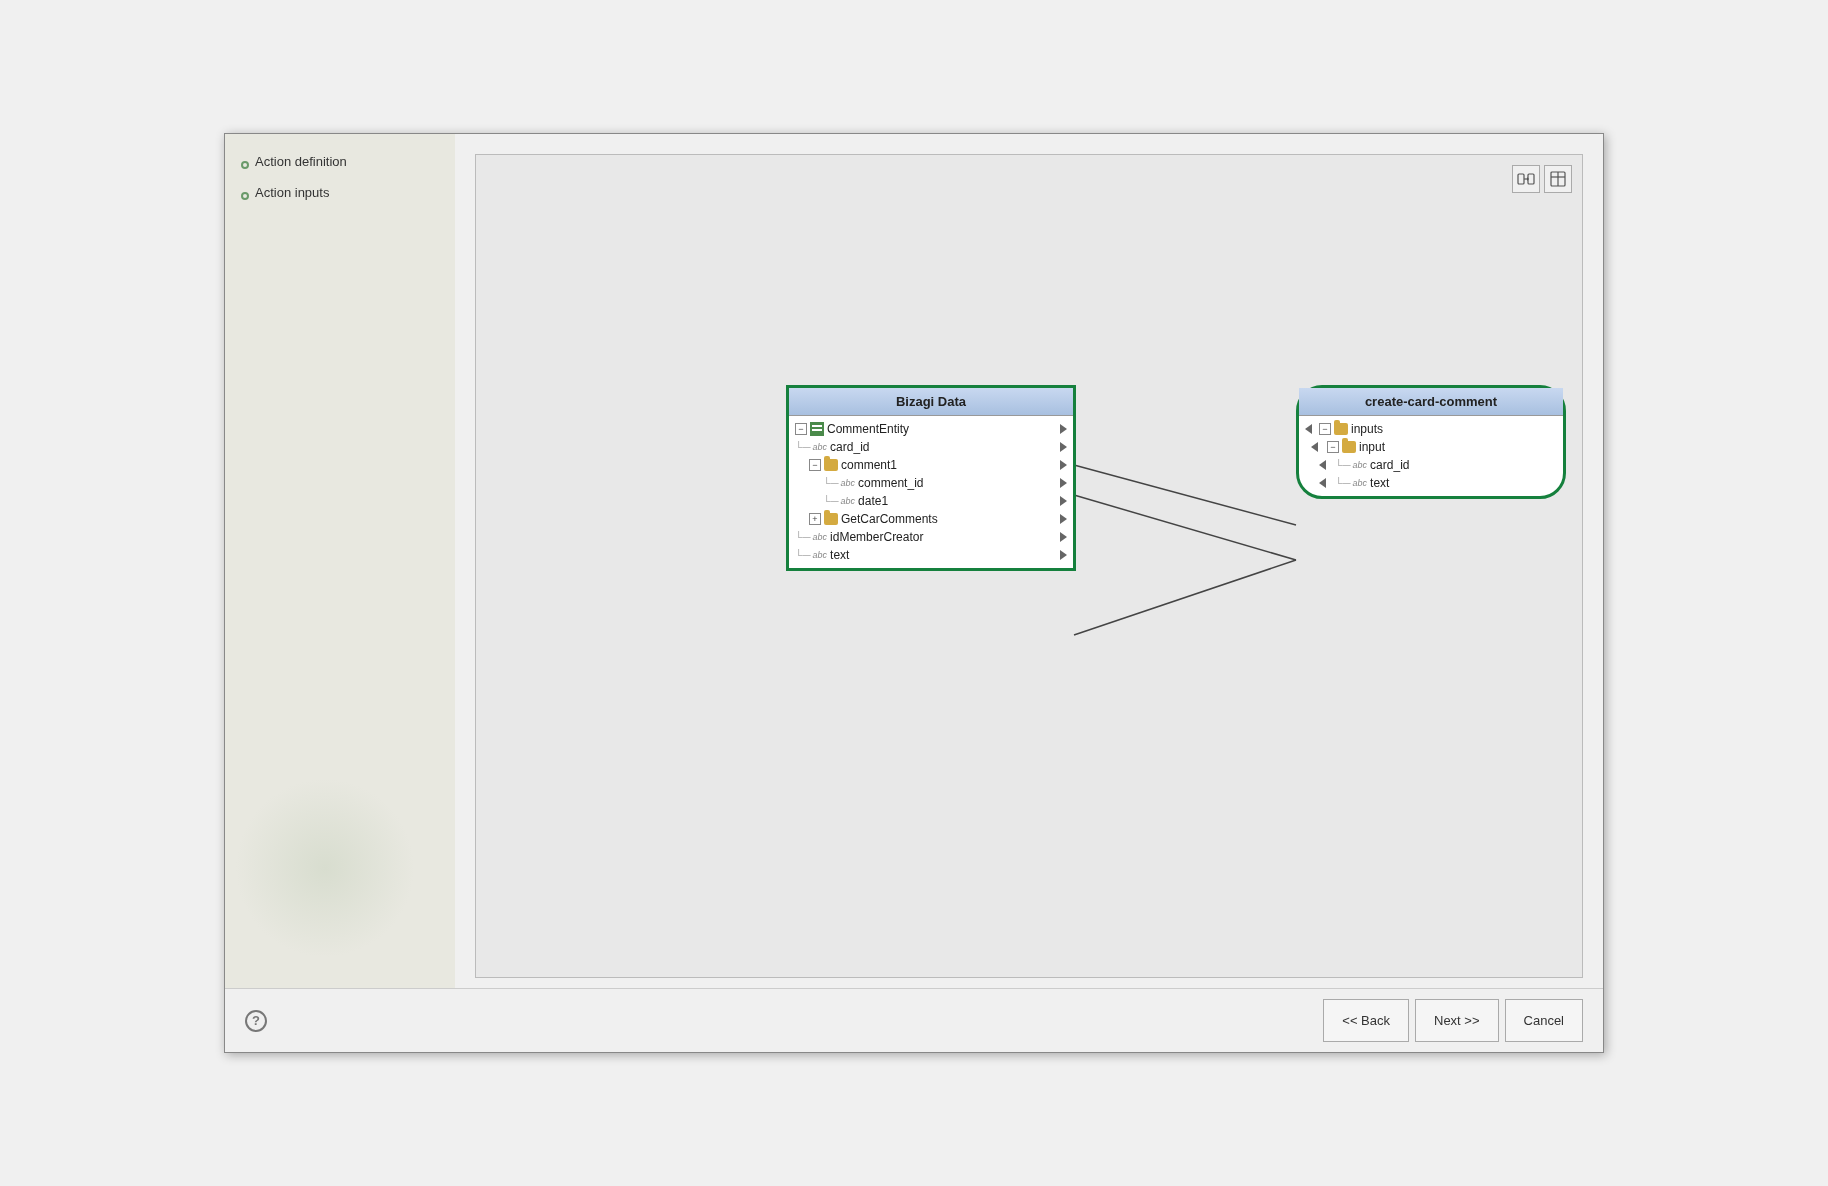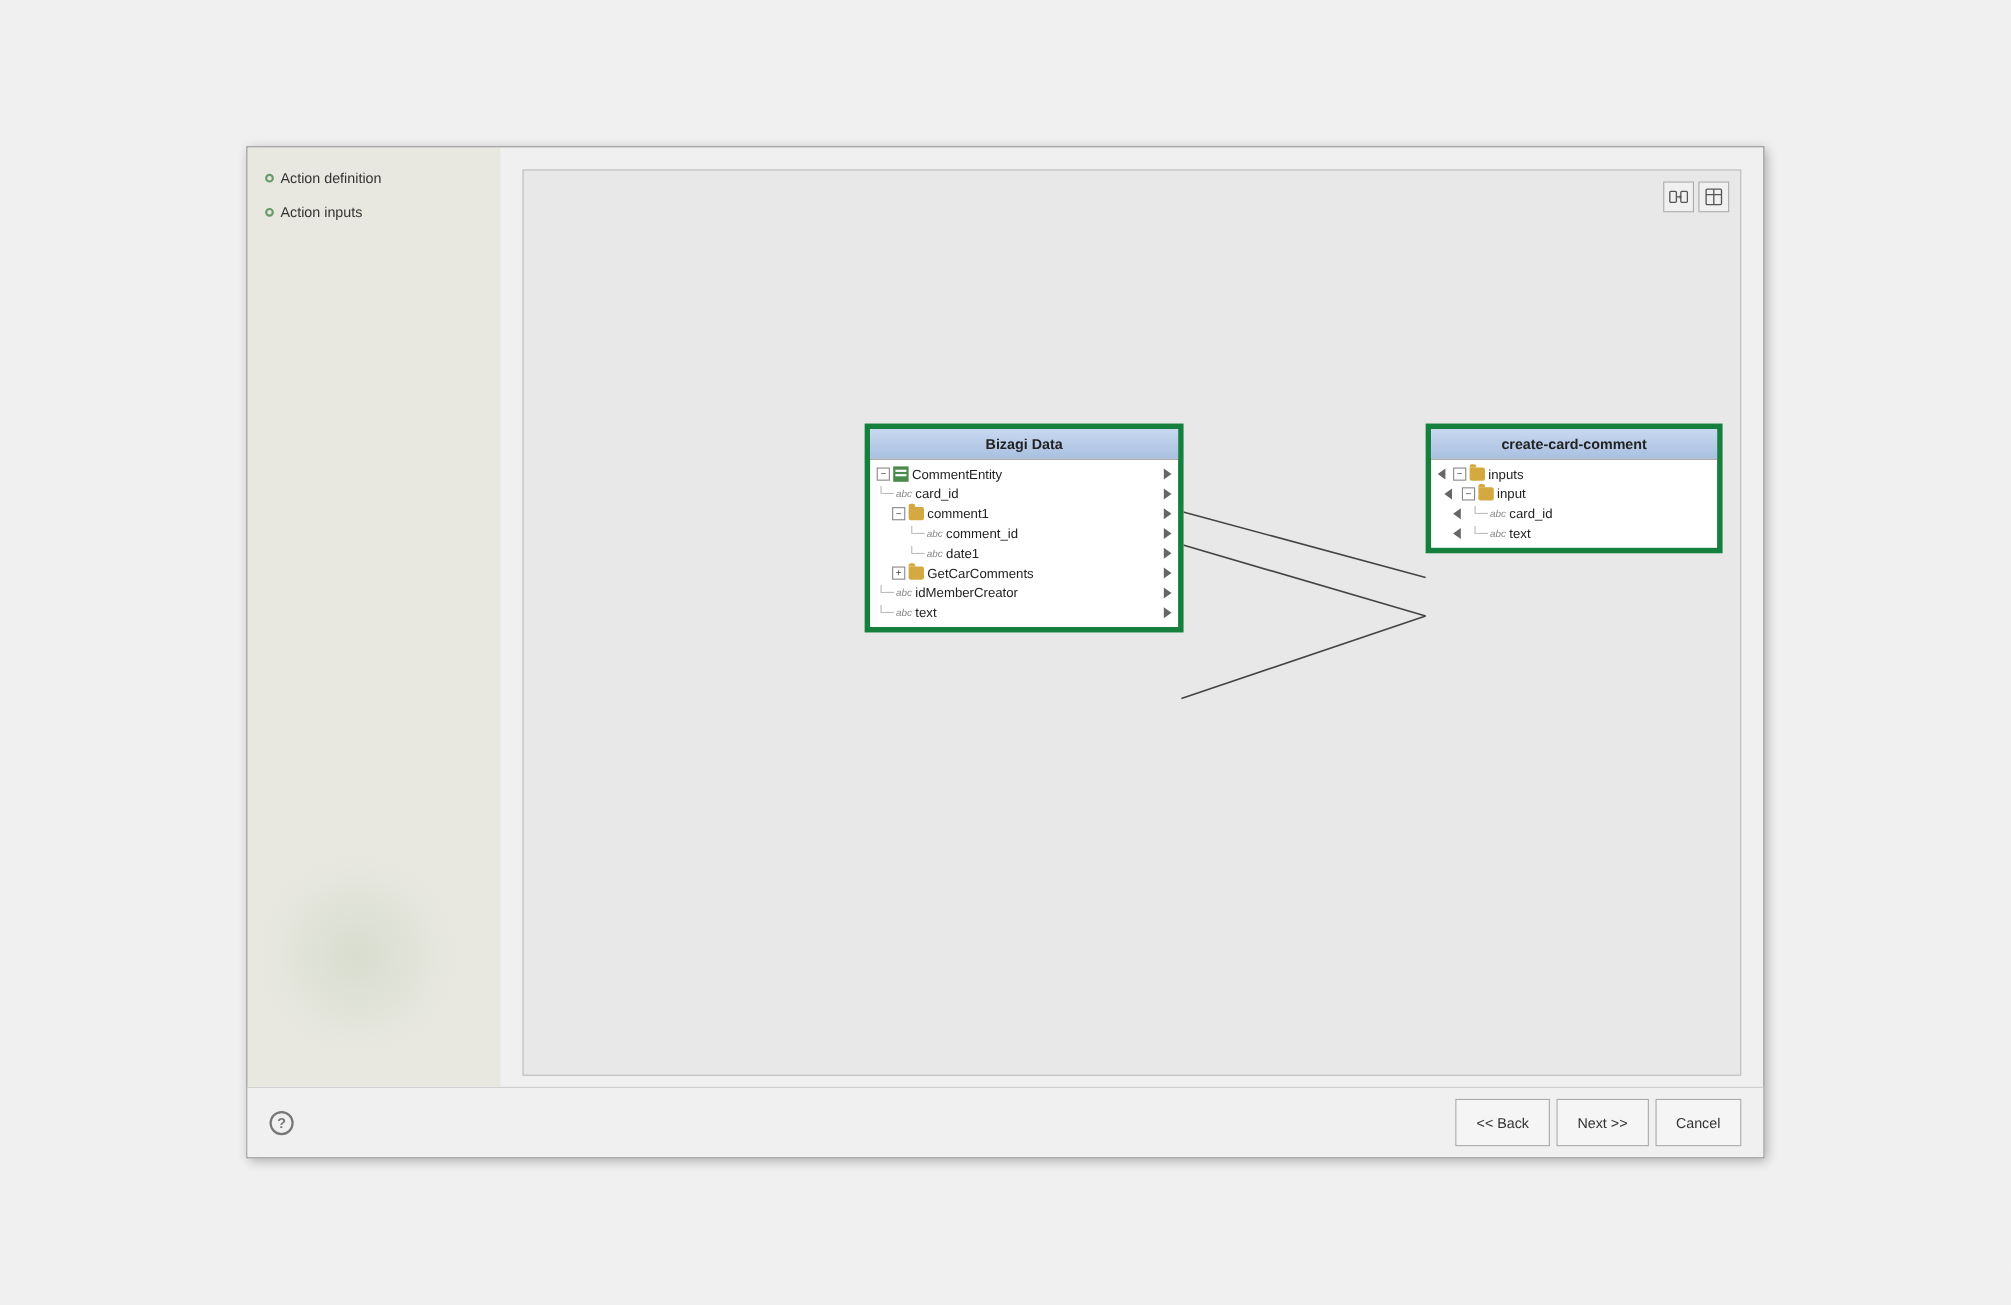--- a/index.html
+++ b/index.html
@@ -60,21 +60,21 @@
       position: absolute;
       bottom: 30px;
       left: 10px;
       width: 180px;
       height: 180px;
       background: radial-gradient(ellipse at center, rgba(200,210,190,0.5) 0%, transparent 70%);
       border-radius: 50%;
     }
     .sidebar-item {
       display: flex;
-      align-items: center;
+      align-items: flex-end;
       gap: 6px;
       margin-bottom: 16px;
       color: #333;
       font-size: 13px;
     }
     .sidebar-bullet {
       width: 8px;
       height: 8px;
       border: 2px solid #6a9a6a;
       border-radius: 50%;
@@ -121,21 +121,21 @@
       color: #555;
     }
     .canvas {
       width: 100%;
       height: 100%;
       position: relative;
     }
     
     .data-box {
       position: absolute;
-      border: 5px solid #15803d;
+      border: 3px solid #15803d;
       background: white;
       min-width: 200px;
     }
     .data-box-header {
       background: linear-gradient(to bottom, #c8d8f0, #a8c0e0);
       padding: 6px 10px;
       font-weight: bold;
       font-size: 13px;
       color: #222;
       text-align: center;
@@ -404,21 +404,21 @@
 
               <div class="tree-row">
                 <span class="tree-dash">└─</span>
                 <span class="icon-abc">abc</span>
                 <span>text</span>
                 <div class="arrow-port"></div>
               </div>
             </div>
           </div>
 
-          <div class="data-box" style="left: 820px; top: 230px; width: 270px;">
+          <div class="data-box" style="left: 820px; top: 230px; width: 270px; border-radius: 26px;">
             <div class="data-box-header">create-card-comment</div>
             <div class="data-box-body">
 
               <div class="tree-row" style="padding-left:20px;">
                 <div class="arrow-port-left"></div>
                 <span class="expand-btn">−</span>
                 <span class="icon-folder"></span>
                 <span>inputs</span>
               </div>
 

